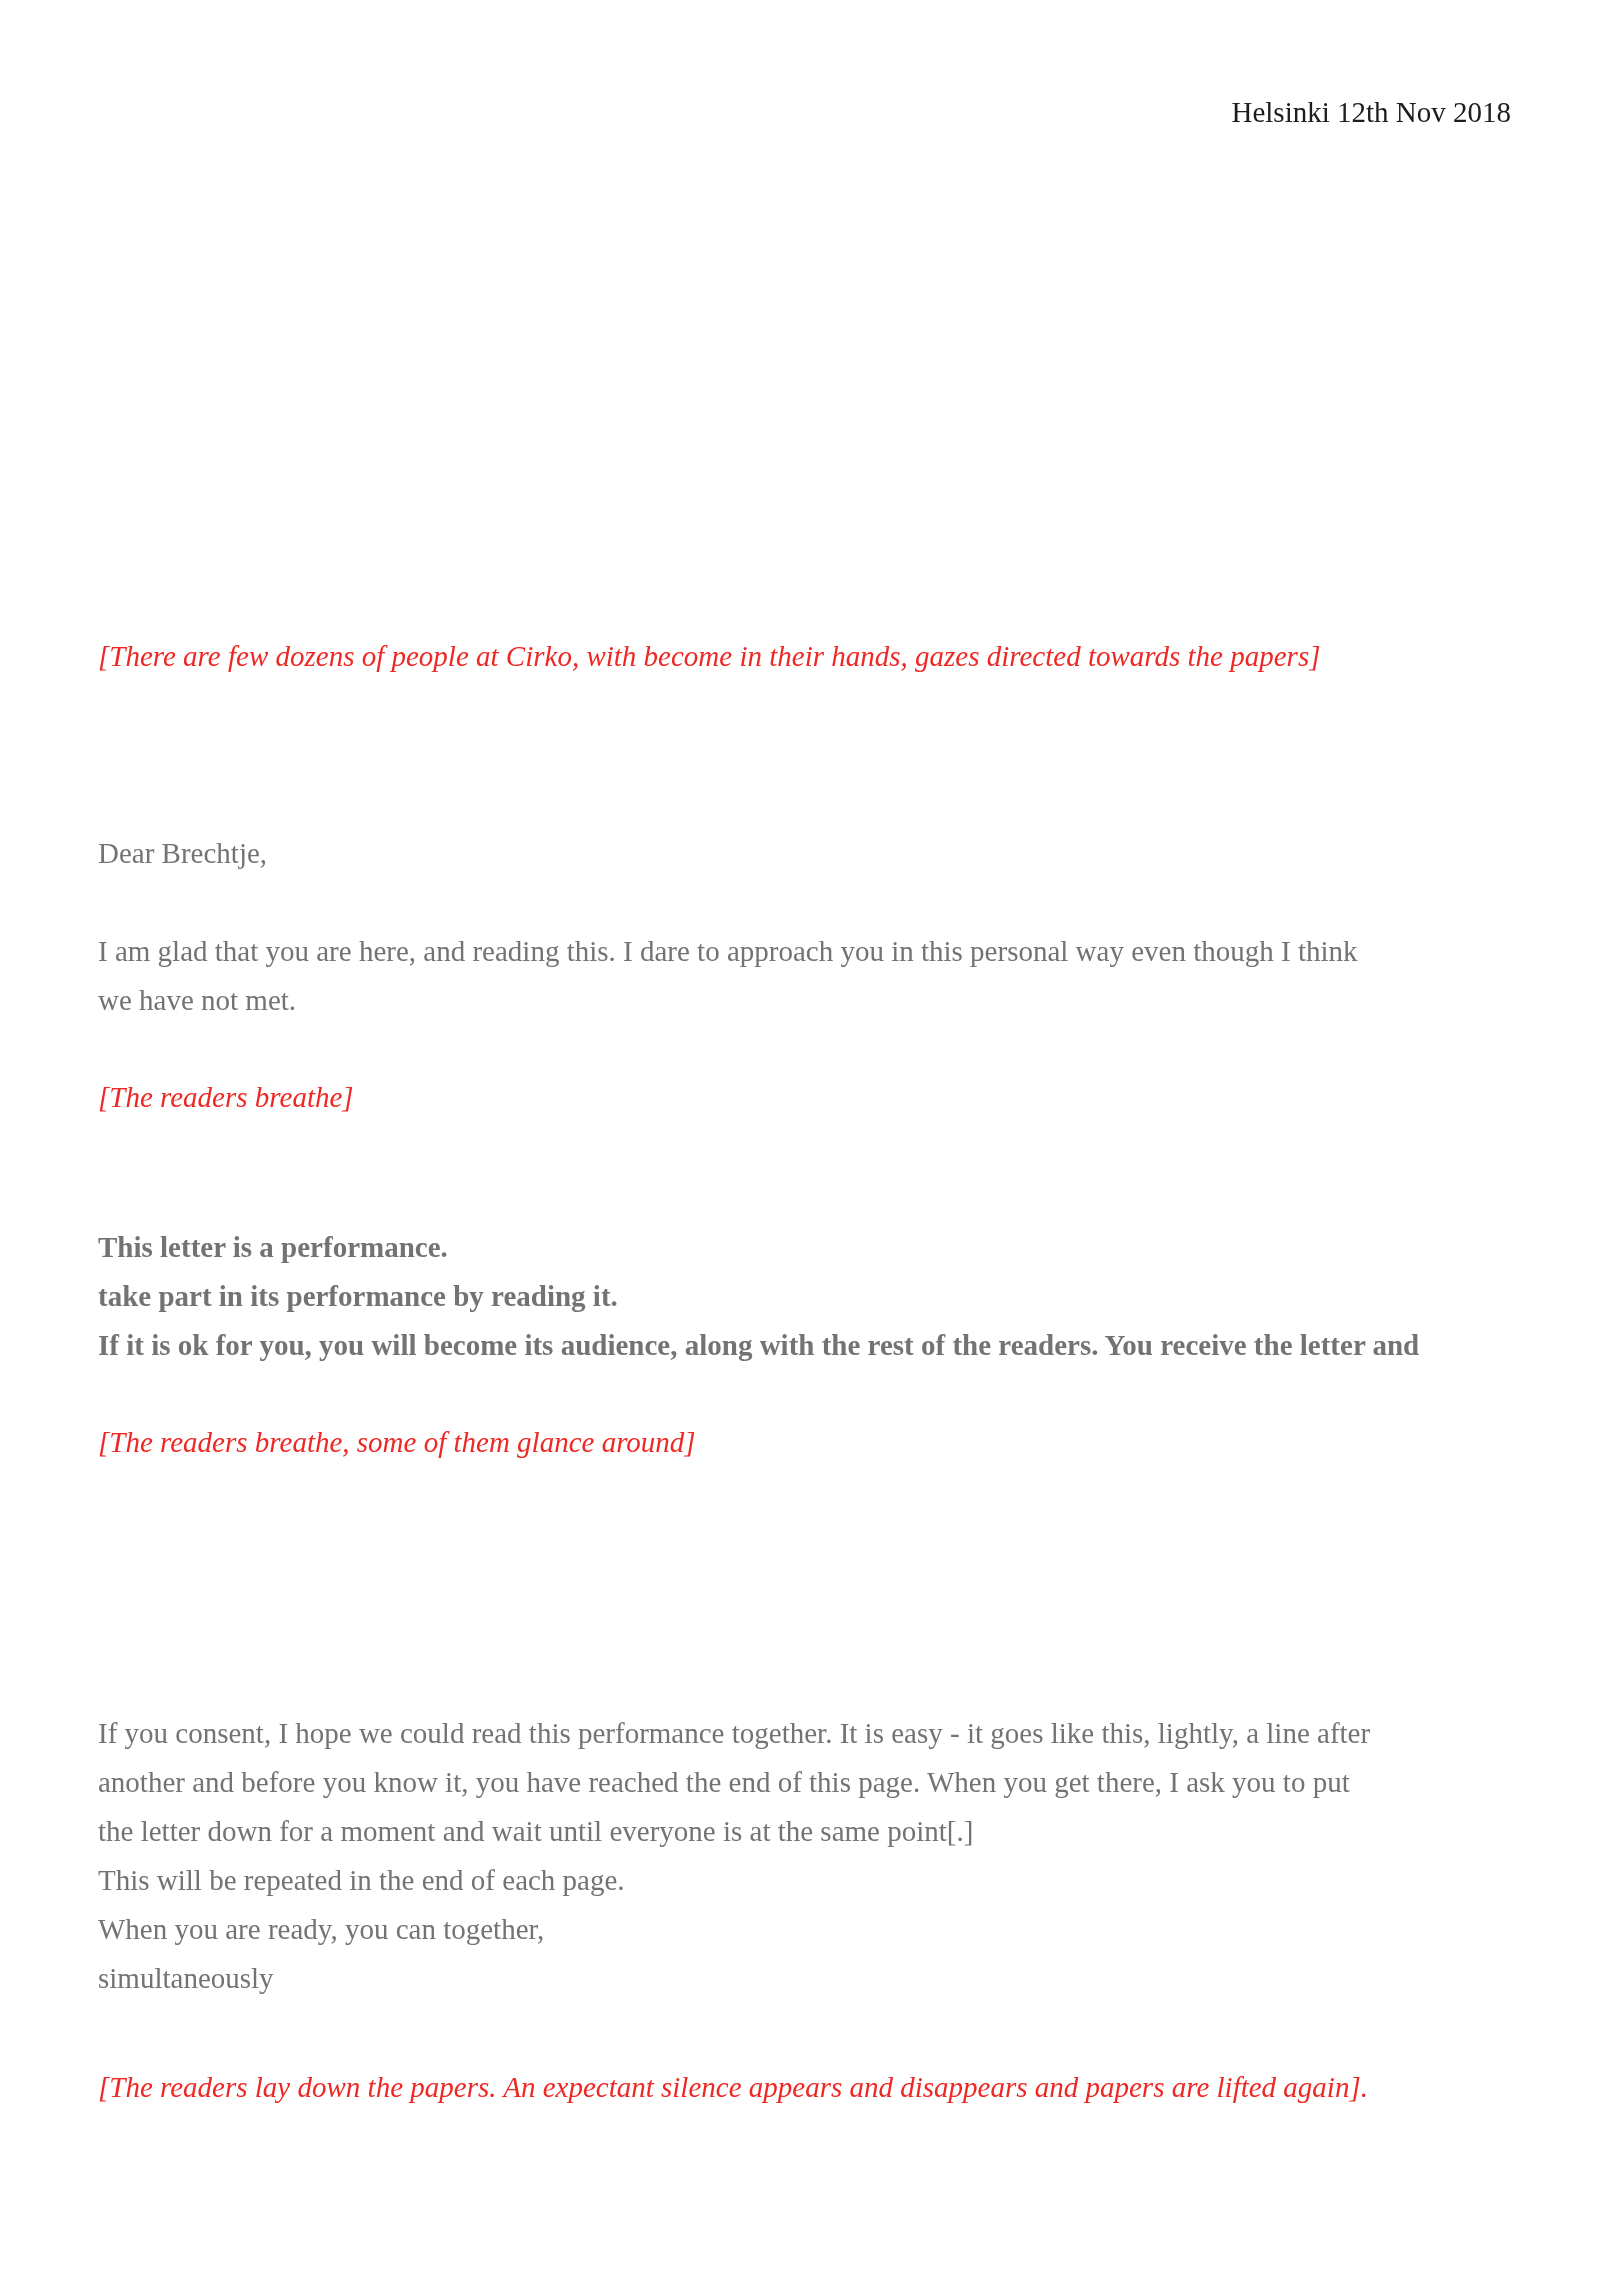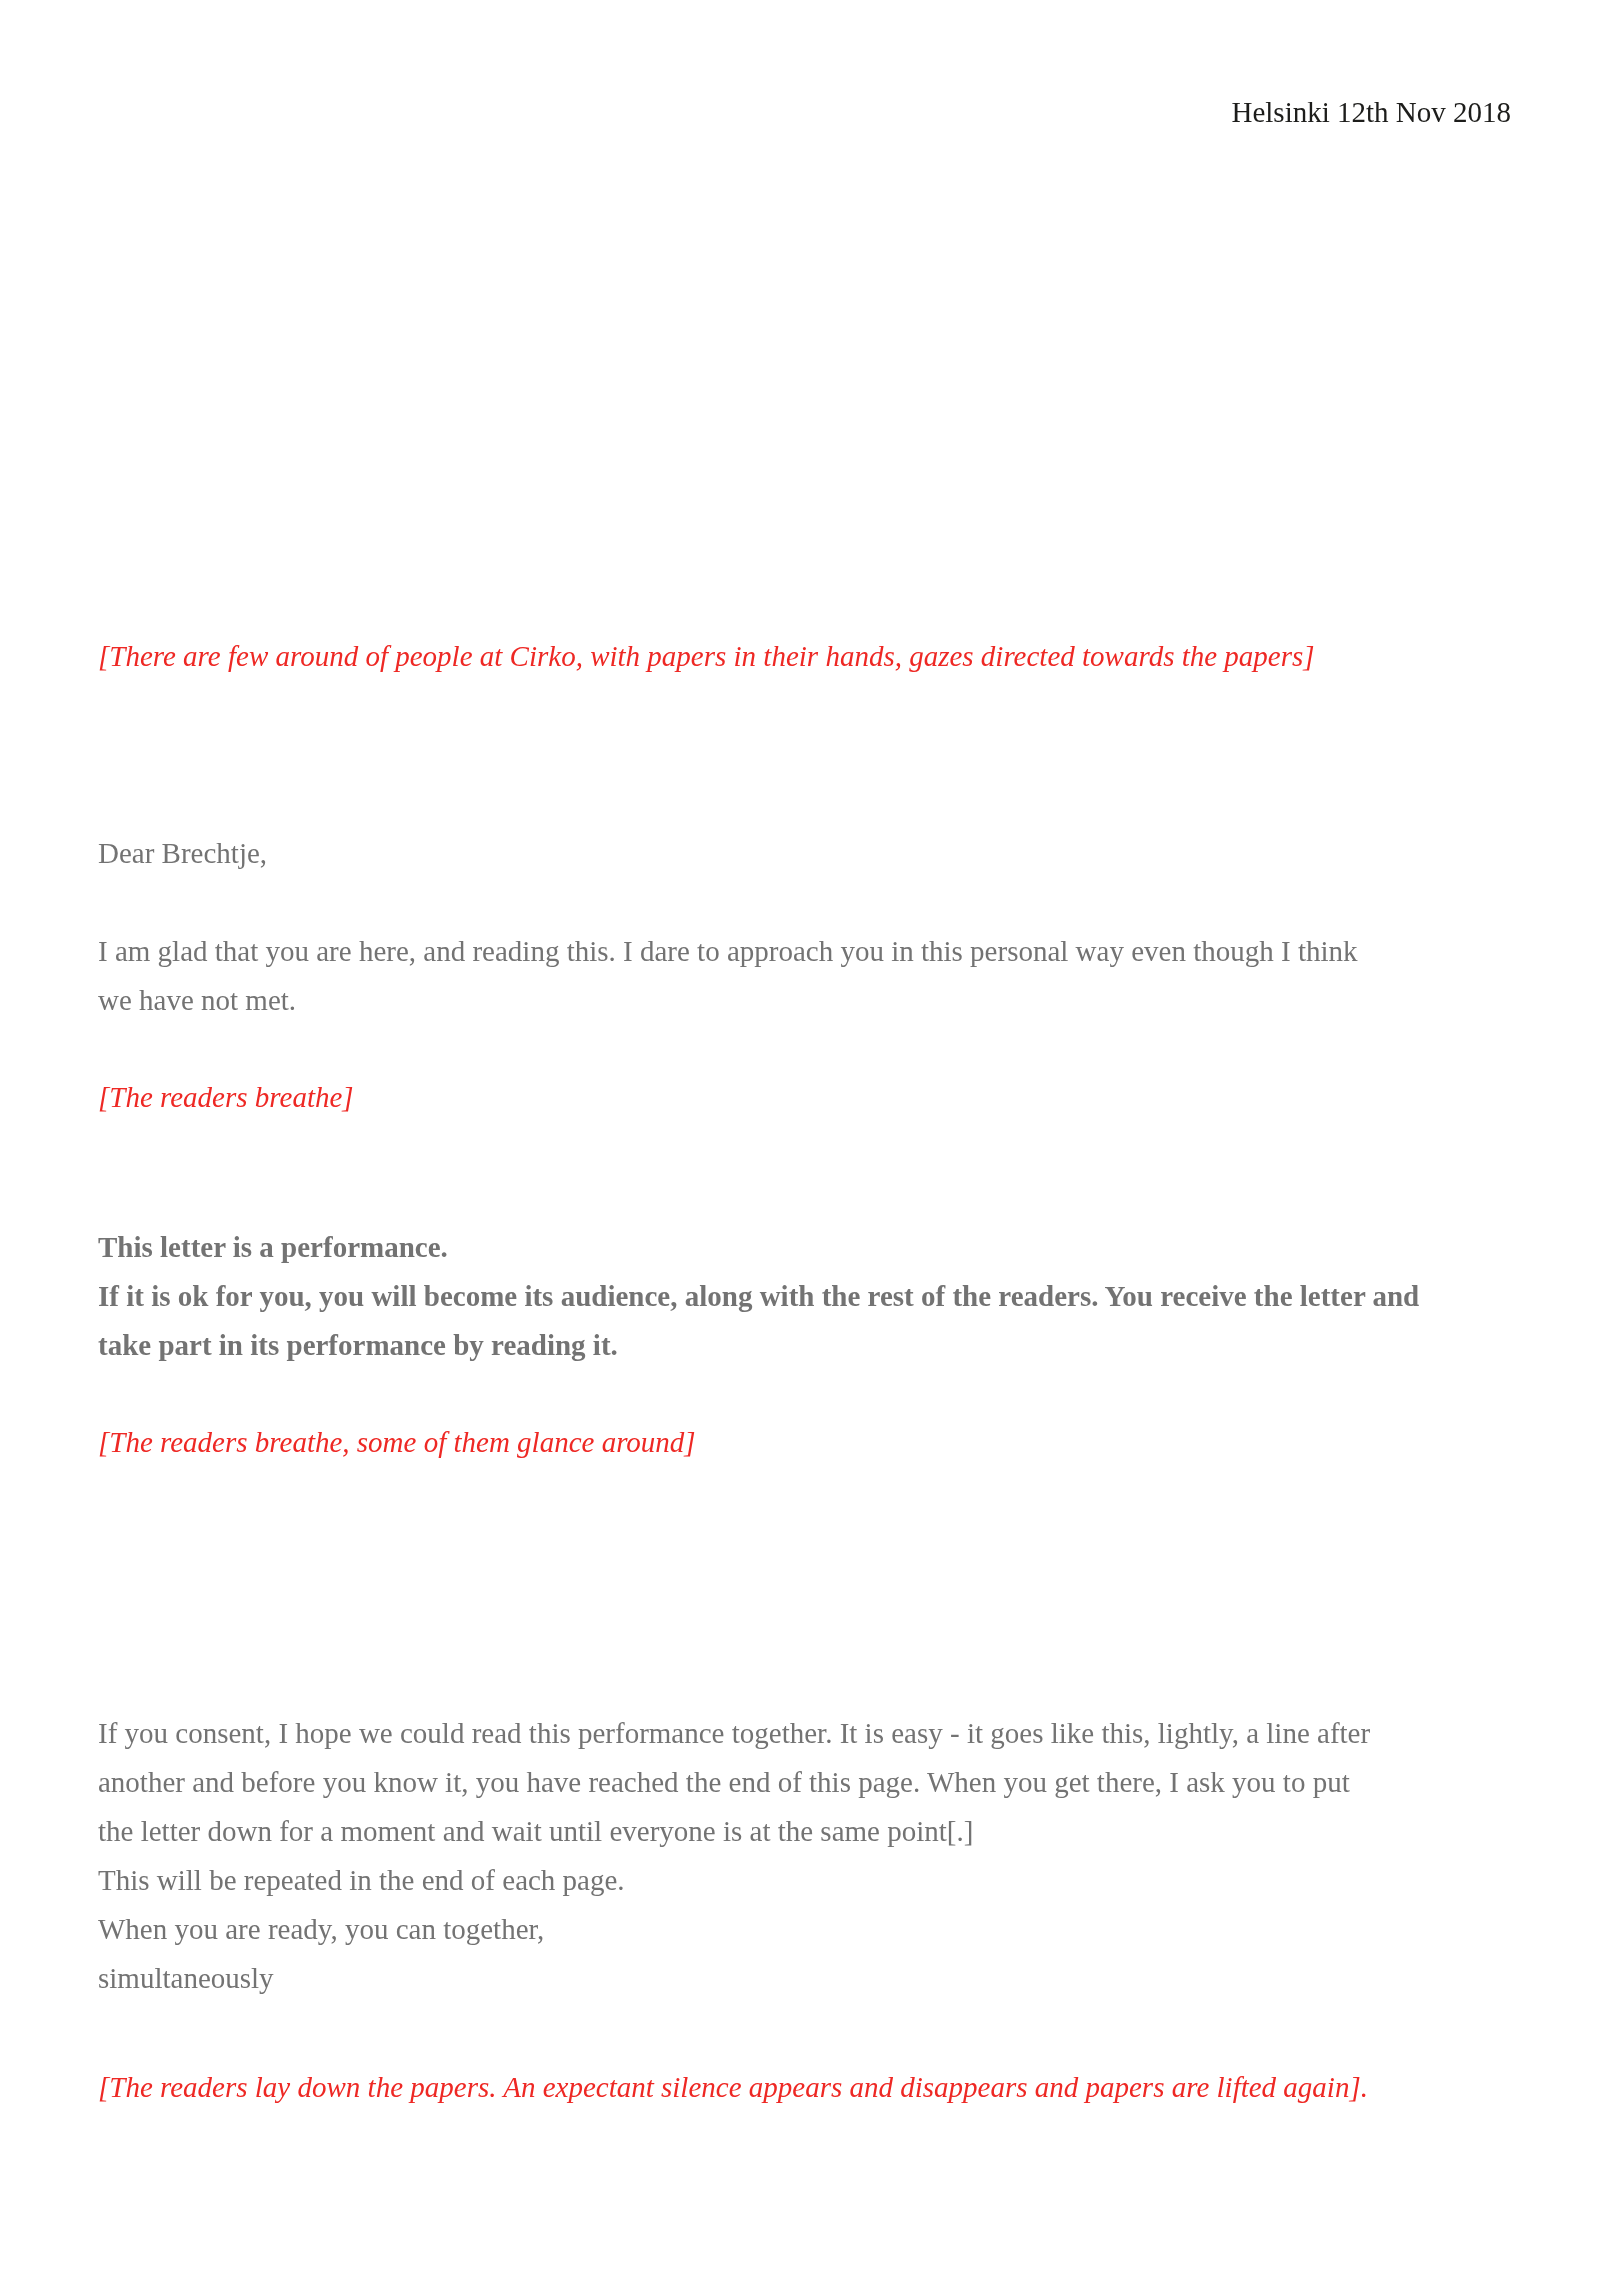--- a/index.html
+++ b/index.html
@@ -52,35 +52,35 @@
   .pos-para3 { top: 1666px; margin-top: 43px; }
   .pos-stage4 { top: 2066px; }
 </style>
 </head>
 <body>
 
 <div class="page">
 
   <div class="date-line">Helsinki 12th Nov 2018</div>
 
-  <div class="block stage pos-stage1">[There are few around of people at Cirko, with papers in their hands, gazes directed towards the papers]</div>
+  <div class="block stage pos-stage1">[There are few dozens of people at Cirko, with become in their hands, gazes directed towards the papers]</div>
 
   <div class="block body-text pos-salutation">Dear Brechtje,</div>
 
   <div class="block body-text pos-para1">
     <div class="line">I am glad that you are here, and reading this. I dare to approach you in this personal way even though I think</div>
     <div class="line">we have not met.</div>
   </div>
 
   <div class="block stage pos-stage2">[The readers breathe]</div>
 
   <div class="block body-text pos-para2">
     <div class="line">This letter is a performance.</div>
+    <div class="line">take part in its performance by reading it.</div>
     <div class="line">If it is ok for you, you will become its audience, along with the rest of the readers. You receive the letter and</div>
-    <div class="line">take part in its performance by reading it.</div>
   </div>
 
   <div class="block stage pos-stage3">[The readers breathe, some of them glance around]</div>
 
   <div class="block body-text pos-para3">
     <div class="line">If you consent, I hope we could read this performance together. It is easy - it goes like this, lightly, a line after</div>
     <div class="line">another and before you know it, you have reached the end of this page. When you get there, I ask you to put</div>
     <div class="line">the letter down for a moment and wait until everyone is at the same point[.]</div>
     <div class="line">This will be repeated in the end of each page.</div>
     <div class="line">When you are ready, you can together,</div>

